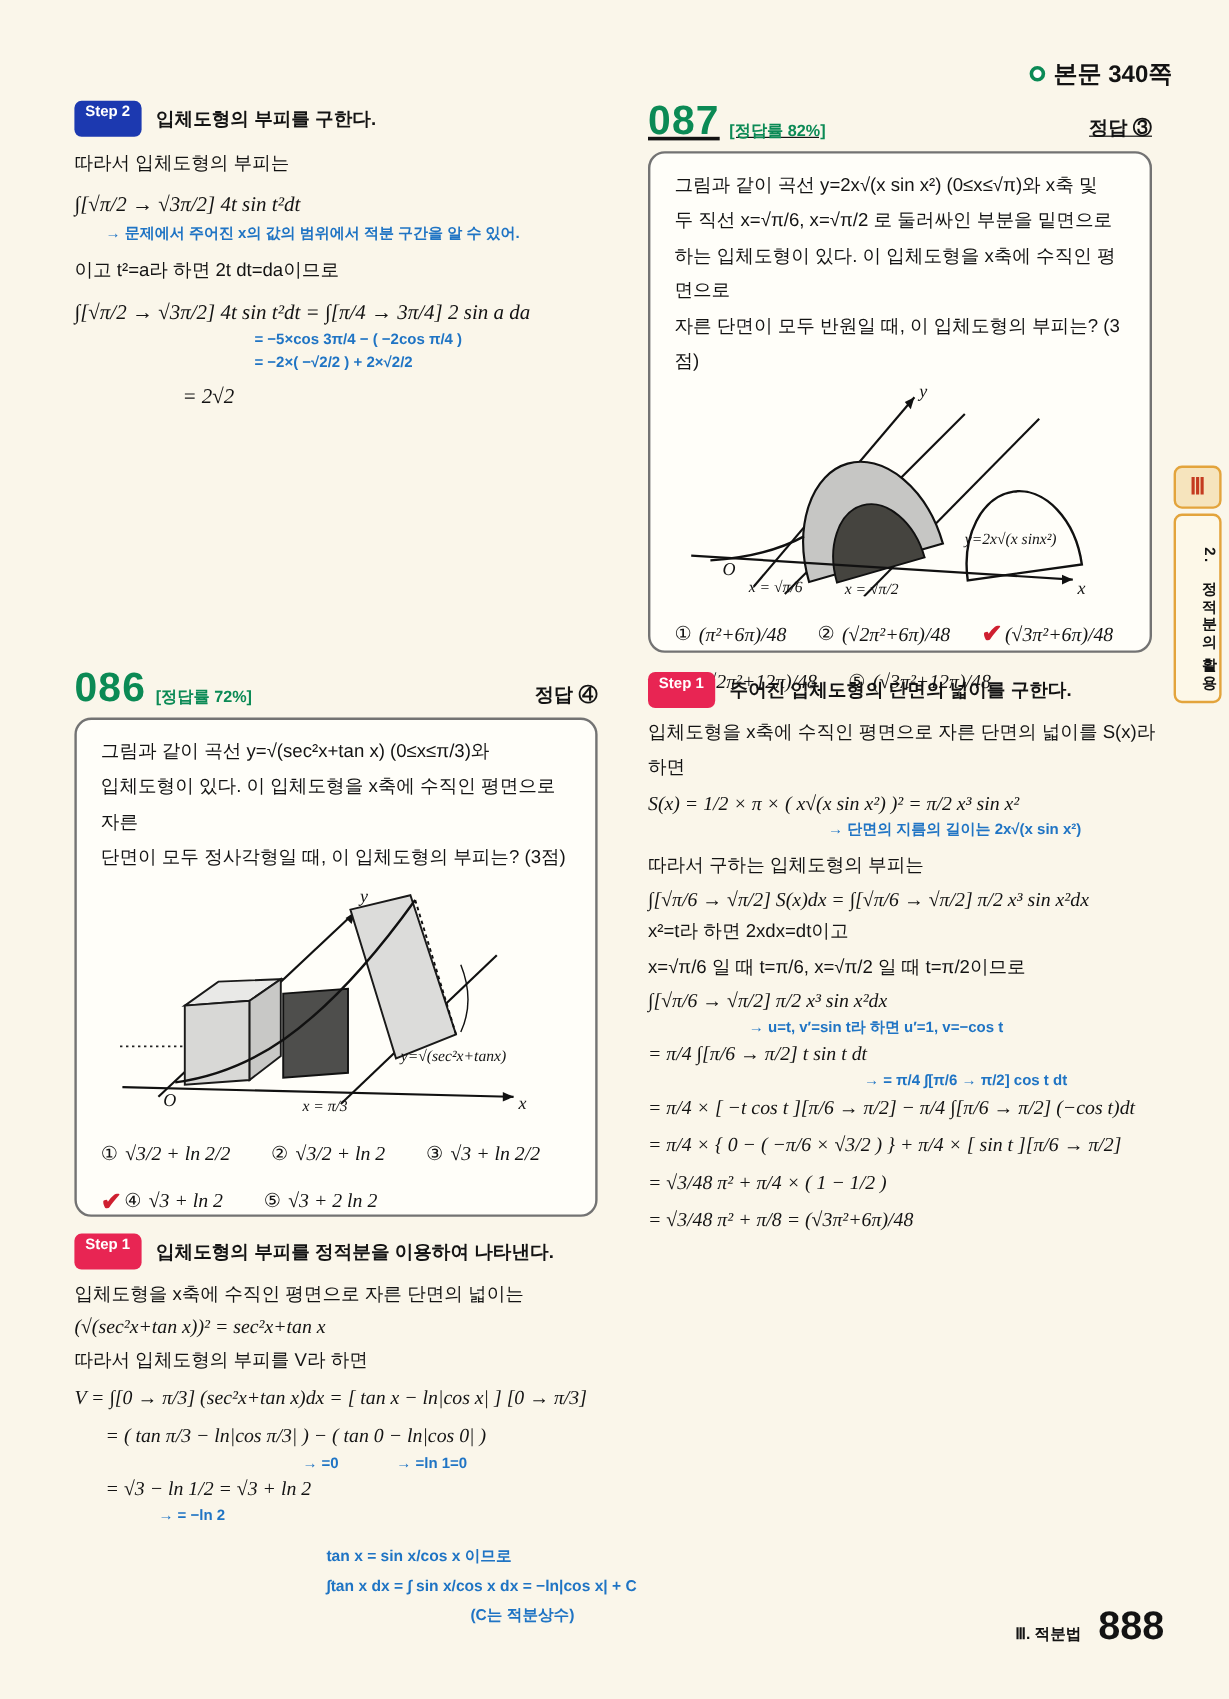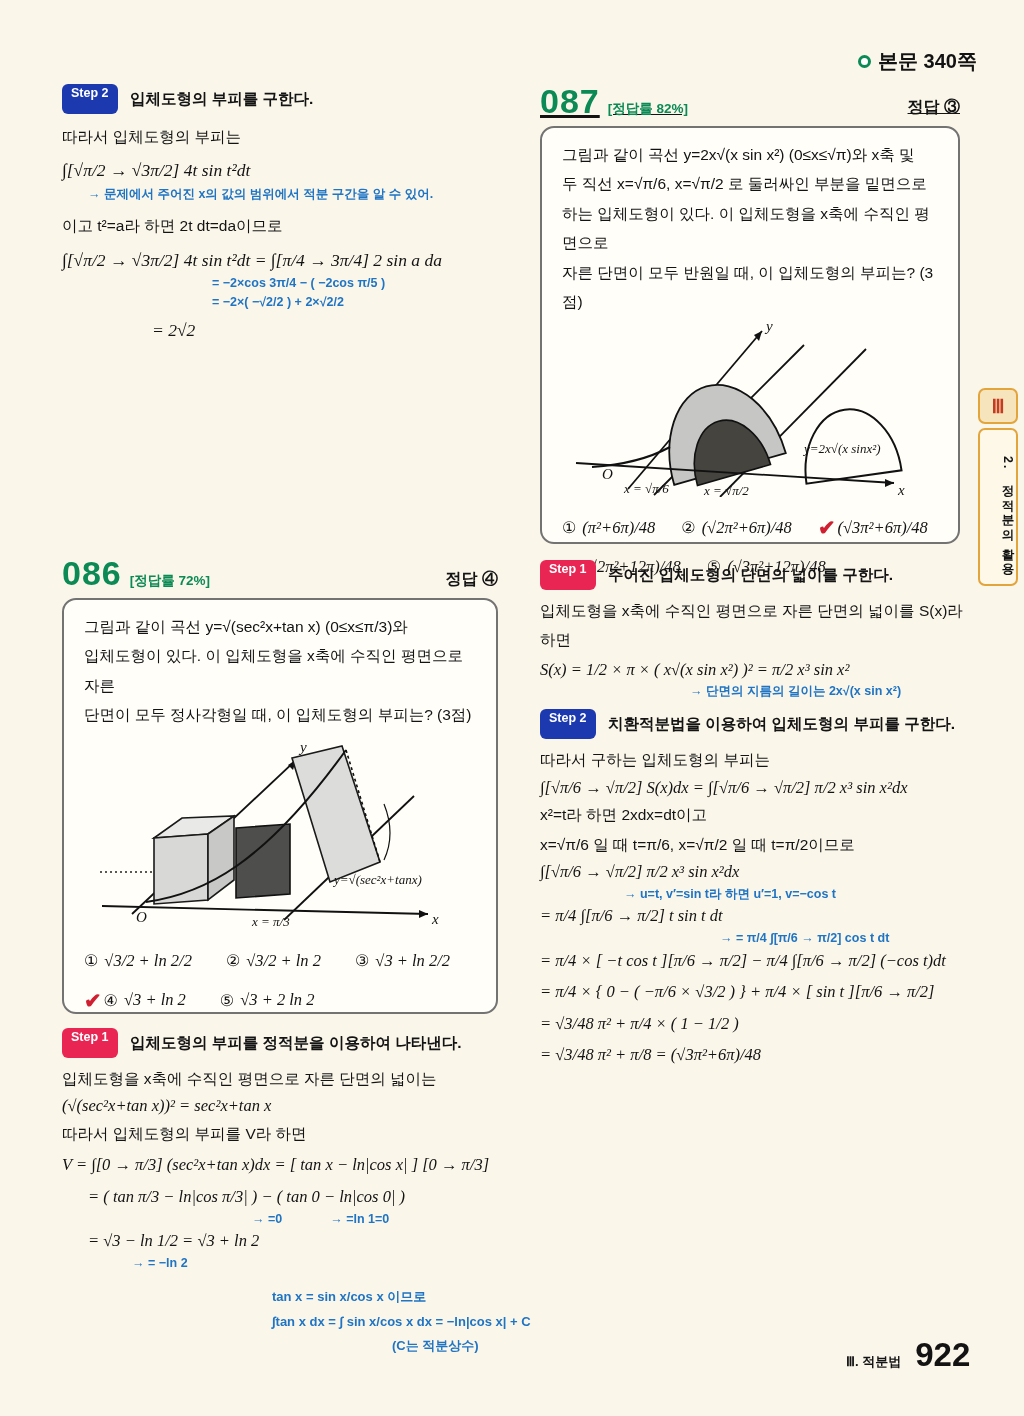--- a/index.html
+++ b/index.html
@@ -52,21 +52,21 @@
 <div class="abs" style="left:62px;top:84px;width:460px;">
   <div>
     <span class="badge navy">Step 2</span>
     <span class="step-title">입체도형의 부피를 구한다.</span>
   </div>
   <div class="mixed" style="margin-top:8px;">따라서 입체도형의 부피는</div>
   <div class="eq big" style="margin-top:6px;">∫[√π/2 → √3π/2] 4t sin t²dt</div>
   <div class="note ind1">→ 문제에서 주어진 x의 값의 범위에서 적분 구간을 알 수 있어.</div>
   <div class="mixed" style="margin-top:8px;">이고 t²=a라 하면 2t dt=da이므로</div>
   <div class="eq big" style="margin-top:6px;">∫[√π/2 → √3π/2] 4t sin t²dt = ∫[π/4 → 3π/4] 2 sin a da</div>
-  <div class="note ind3">= −2×cos 3π/4 − ( −2cos π/5 )</div>
+  <div class="note ind3">= −5×cos 3π/4 − ( −2cos π/4 )</div>
   <div class="note ind3">= −2×( −√2/2 ) + 2×√2/2</div>
   <div class="eq big ind2" style="margin-top:6px;">= 2√2</div>
 </div>
 
 <div class="abs" style="left:62px;top:556px;width:436px;">
   <div class="hdr-row">
     <span class="pnum">086</span>
     <span class="rate">[정답률 72%]</span>
     <span class="hdr-spacer"></span>
     <span class="ans">정답 ④</span>
@@ -232,24 +232,20 @@
 
 <div class="abs" style="left:540px;top:560px;width:430px;">
   <div>
     <span class="badge red">Step 1</span>
     <span class="step-title">주어진 입체도형의 단면의 넓이를 구한다.</span>
   </div>
   <div class="mixed" style="margin-top:6px;">입체도형을 x축에 수직인 평면으로 자른 단면의 넓이를 S(x)라 하면</div>
   <div class="eq" style="margin-top:2px;">S(x) = 1/2 × π × ( x√(x sin x²) )² = π/2 x³ sin x²</div>
   <div class="note" style="margin-left:150px;">→ 단면의 지름의 길이는 2x√(x sin x²)</div>
 
-  <div style="margin-top:8px;">
-    <span class="badge navy">Step 2</span>
-    <span class="step-title">치환적분법을 이용하여 입체도형의 부피를 구한다.</span>
-  </div>
   <div class="mixed" style="margin-top:6px;">따라서 구하는 입체도형의 부피는</div>
   <div class="eq">∫[√π/6 → √π/2] S(x)dx = ∫[√π/6 → √π/2] π/2 x³ sin x²dx</div>
   <div class="mixed">x²=t라 하면 2xdx=dt이고</div>
   <div class="mixed">x=√π/6 일 때 t=π/6, x=√π/2 일 때 t=π/2이므로</div>
   <div class="eq">∫[√π/6 → √π/2] π/2 x³ sin x²dx</div>
   <div class="note" style="margin-left:84px;">→ u=t, v′=sin t라 하면 u′=1, v=−cos t</div>
   <div class="eq">= π/4 ∫[π/6 → π/2] t sin t dt</div>
   <div class="note" style="margin-left:180px;">→ = π/4 ∫[π/6 → π/2] cos t dt</div>
   <div class="eq">= π/4 × [ −t cos t ][π/6 → π/2] − π/4 ∫[π/6 → π/2] (−cos t)dt</div>
   <div class="eq" style="margin-top:6px;">= π/4 × { 0 − ( −π/6 × √3/2 ) } + π/4 × [ sin t ][π/6 → π/2]</div>
@@ -257,14 +253,14 @@
   <div class="eq" style="margin-top:6px;">= √3/48 π² + π/8 = (√3π²+6π)/48</div>
 </div>
 
 <div class="abs" style="left:978px;top:388px;">
   <div class="tabbox tab-roman">Ⅲ</div>
   <div class="tabbox tab-label">2. 정적분의 활용</div>
 </div>
 
 <div class="abs footer" style="left:846px;top:1336px;">
   <span class="footer-section">Ⅲ. 적분법</span>
-  <span class="footer-page">922</span>
+  <span class="footer-page">888</span>
 </div>
 
 </body></html>

